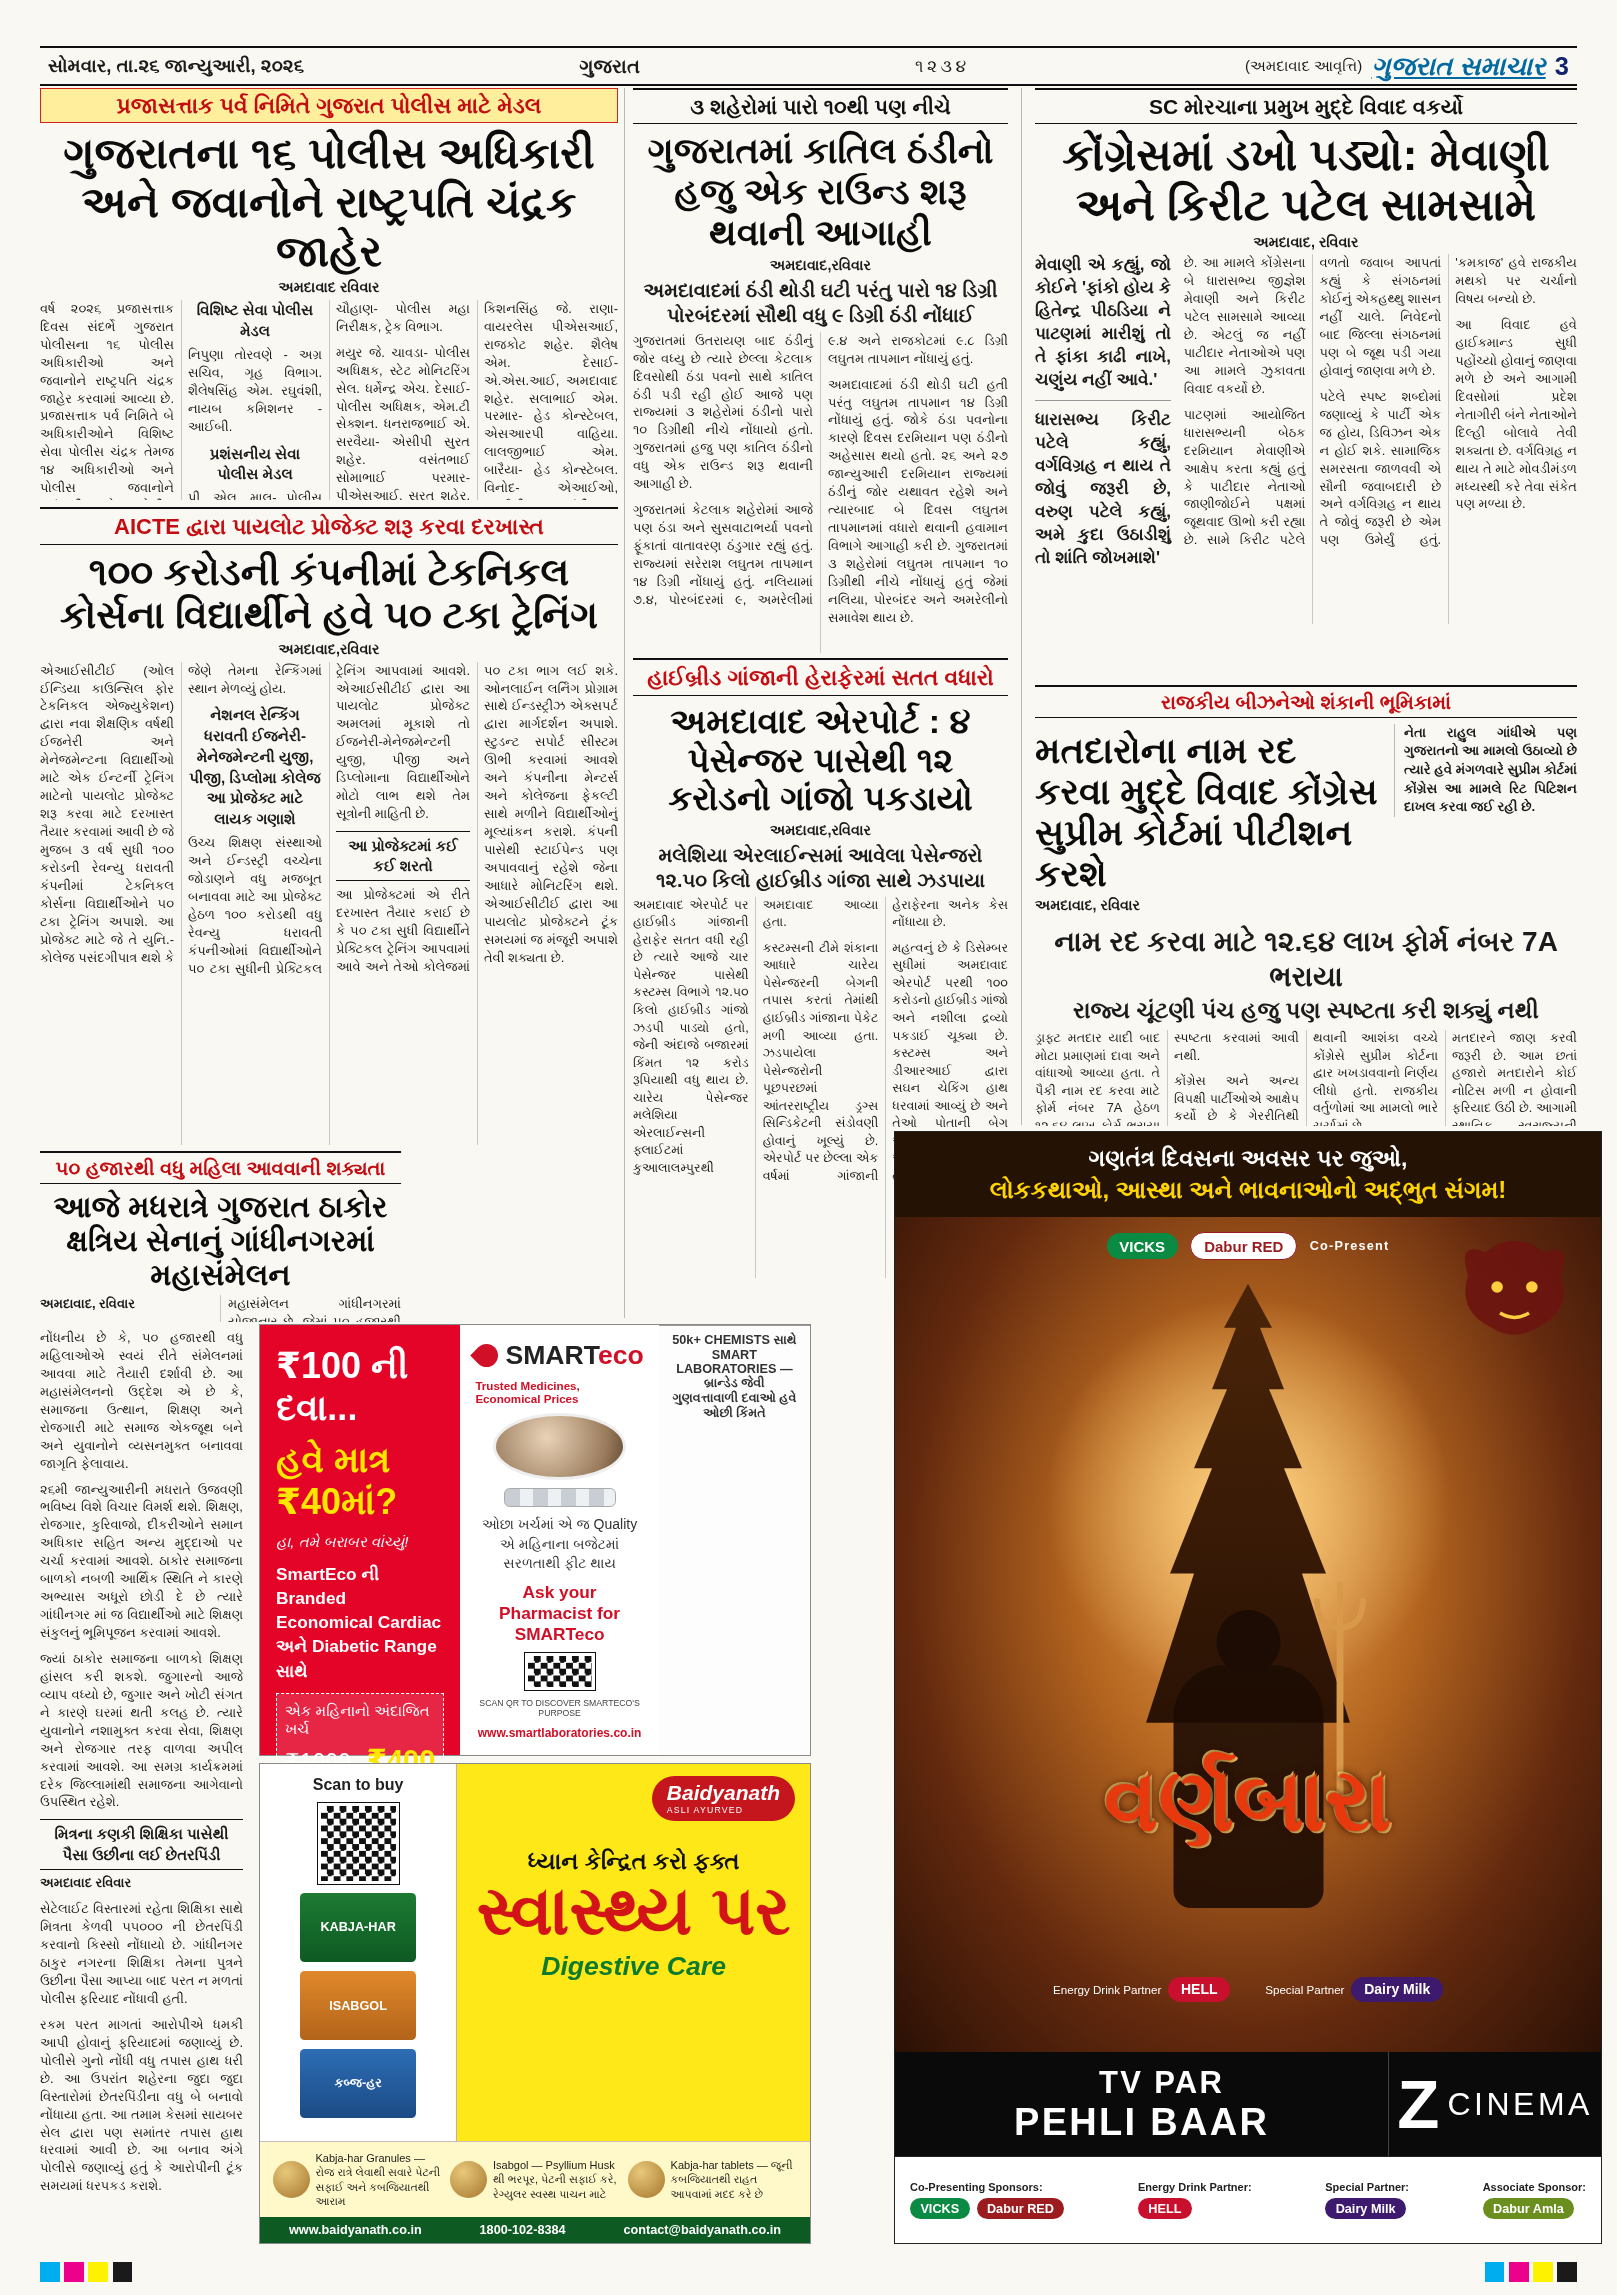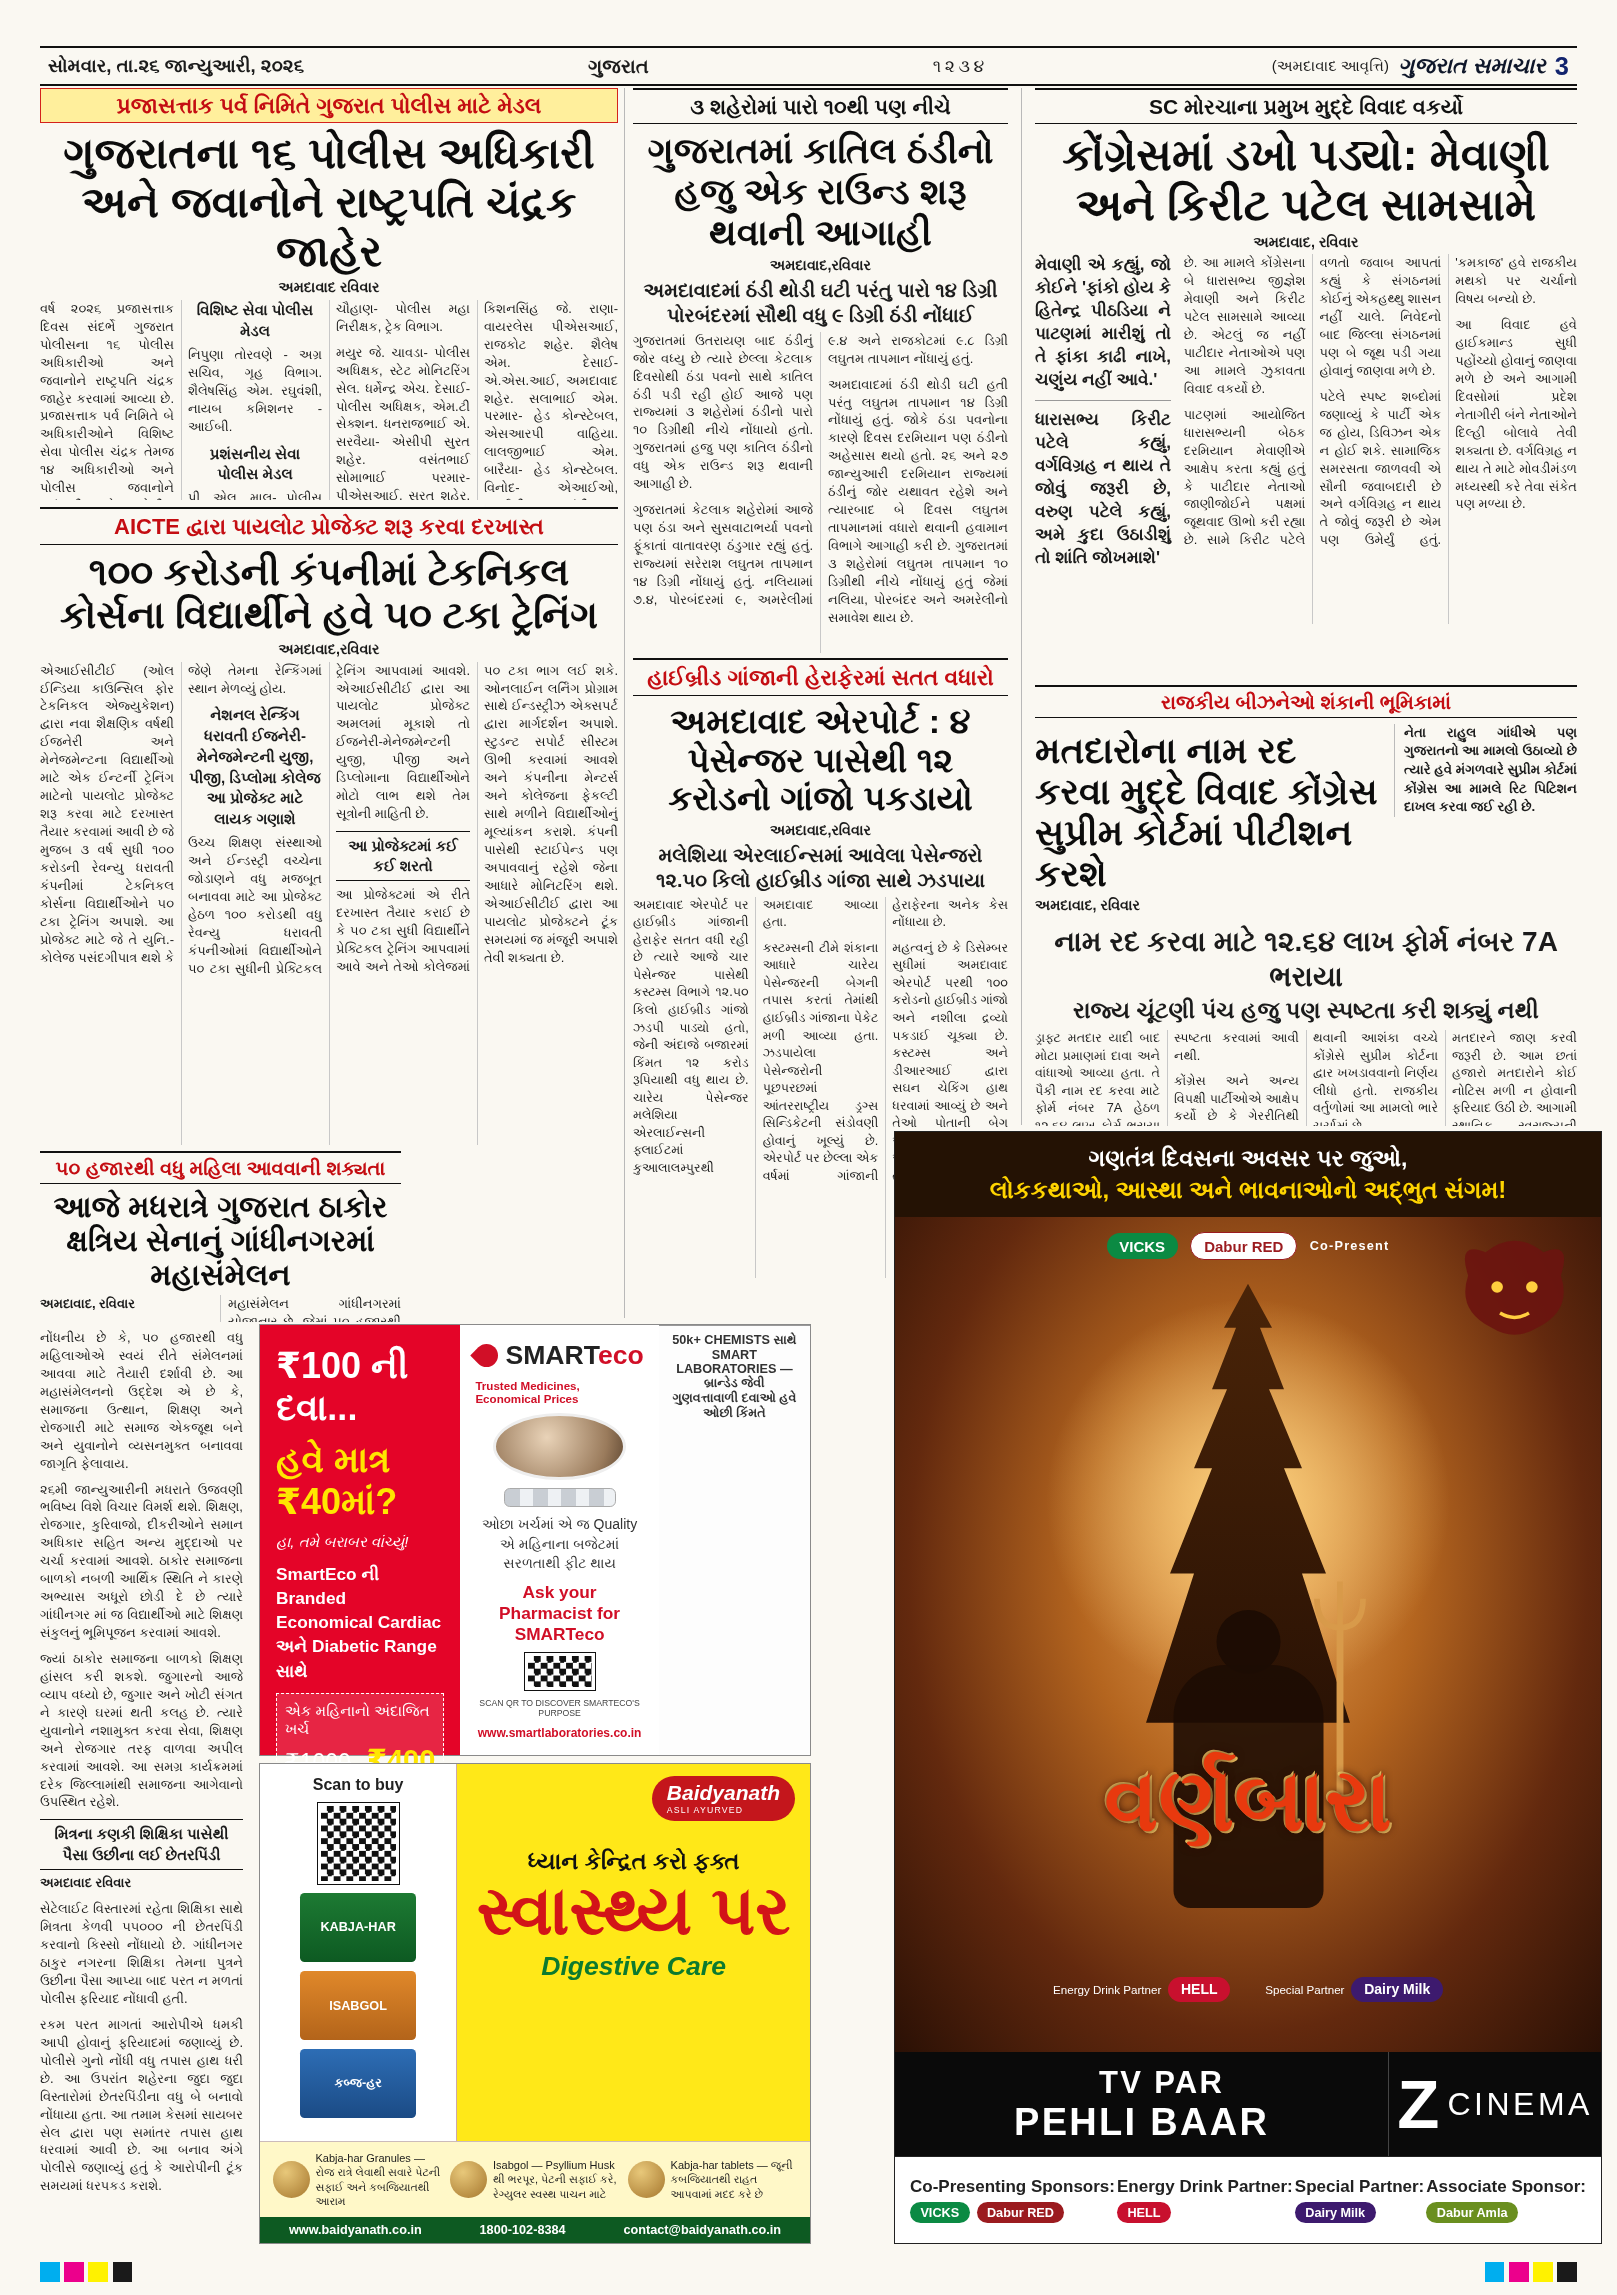--- a/index.html
+++ b/index.html
@@ -7,21 +7,21 @@
         font-family:"Liberation Sans","DejaVu Sans",sans-serif;color:#1b1b1b;overflow:hidden;}
   
   .masthead{position:absolute;left:40px;right:40px;top:46px;height:36px;
             border-top:2.3px solid #111;border-bottom:2.3px solid #111;
             display:flex;align-items:center;justify-content:space-between;padding:0 8px;}
   .mh-date{font-size:18.5px;font-weight:bold;}
   .mh-center{font-size:19.6px;font-weight:bold;}
   .mh-code{font-size:17.3px;letter-spacing:3.5px;}
   .mh-right{display:flex;align-items:center;gap:9.2px;}
   .mh-edition{font-size:15px;}
-  .mh-brand{font-size:22px;font-weight:900;color:#0f172a;font-style:italic;}
+  .mh-brand{font-size:26px;font-weight:900;color:#0369a1;font-style:italic;text-decoration:underline;}
   .mh-page{font-size:25.4px;font-weight:900;color:#12246e;}
   
   .art{position:absolute;overflow:hidden;}
   .kicker{text-align:center;font-weight:800;}
   .k-yellow{background:#ffef9c;color:#c40d12;border:1.7px solid #d4221c;font-size:22px;padding:3.5px 2.3px;}
   .k-rule-red{color:#c40d12;font-size:22px;padding:4.6px 0;border-top:2.3px solid #111;border-bottom:1.7px solid #111;}
   .k-rule-black{color:#111;font-size:21px;padding:4.6px 0;border-top:2.3px solid #111;border-bottom:1.7px solid #111;}
   .k-plain-red{color:#c40d12;font-size:19.6px;padding:3.5px 0;border-bottom:1.7px solid #111;}
   .headline{font-weight:800;color:#0c0c0c;text-align:center;line-height:1.14;margin:5.8px 0 2.3px 0;}
   .h74{font-size:43px;} .h66{font-size:38px;} .h62{font-size:36px;}
@@ -127,21 +127,21 @@
   .mv-s1 .t{font-size:17.3px;}
   .mv-s1 .b{font-size:36px;font-weight:900;color:#ffd400;}
   .mv-s2{flex:1;display:flex;flex-direction:column;justify-content:center;align-items:center;border-right:1.2px solid #444;}
   .mv-s2 .l1{font-size:31px;font-weight:900;letter-spacing:2.3px;margin-left:40px;}
   .mv-s2 .l2{font-size:38px;font-weight:900;letter-spacing:2.3px;}
   .mv-s3{width:30%;display:flex;justify-content:center;align-items:center;gap:8px;}
   .mv-z{font-size:69px;font-weight:900;line-height:1;}
   .mv-cinema{font-size:32px;font-weight:300;letter-spacing:3.5px;}
   .mv-foot{background:#fff;border-top:1.7px solid #222;display:flex;align-items:center;justify-content:space-between;padding:10.4px 15px;height:87px;box-sizing:border-box;}
   .sp-group{display:flex;flex-direction:column;gap:5.8px;align-items:flex-start;}
-  .sp-label{font-size:17px;font-weight:bold;color:#222;}
+  .sp-label{font-size:11px;font-weight:bold;color:#222;}
   .sp-chips{display:flex;gap:7px;}
   .sp-chip{border-radius:14px;padding:3.5px 10.4px;font-weight:900;font-size:12.7px;color:#fff;}
   .sp-vicks{background:#0b8a43;}
   .sp-red{background:#9b1b1f;}
   .sp-hell{background:#c8102e;}
   .sp-milk{background:#3d1a6e;}
   .sp-amla{background:#6a8f1f;}
   
   .regrow{position:absolute;display:flex;gap:4.6px;}
   .reg{width:19.6px;height:19.6px;}

